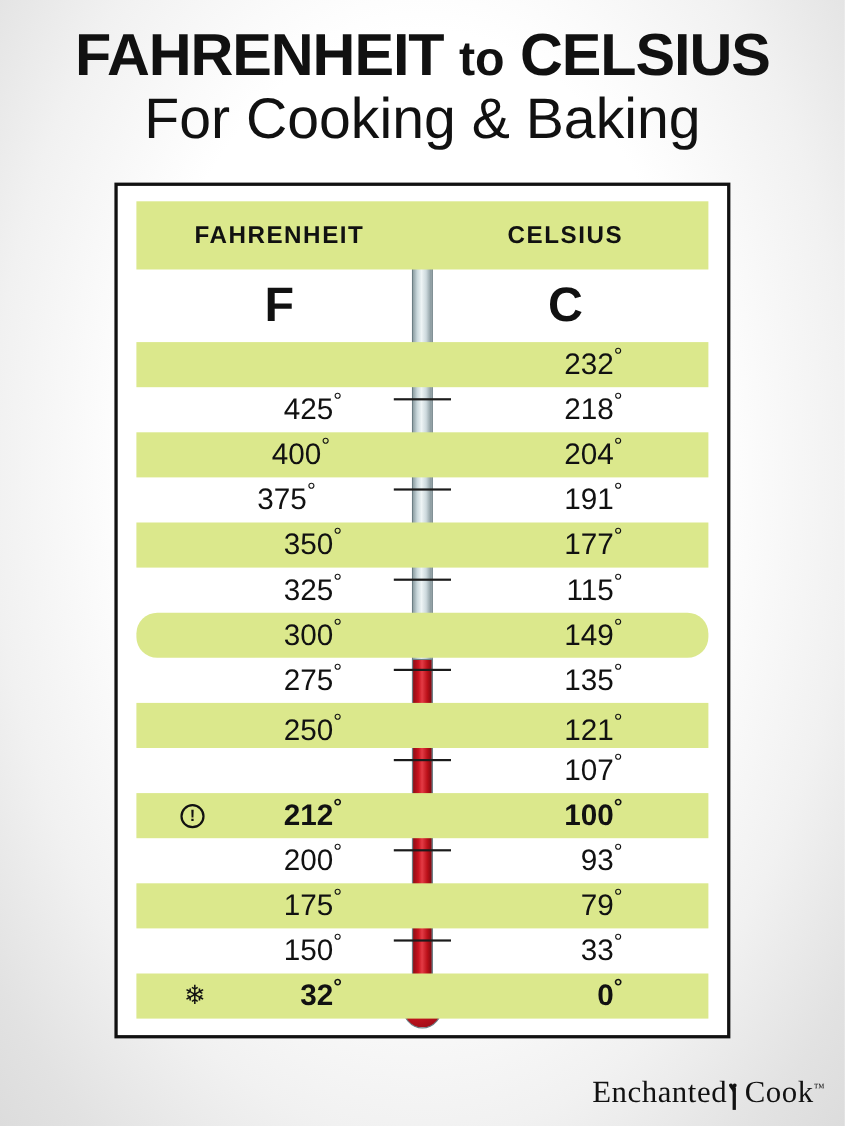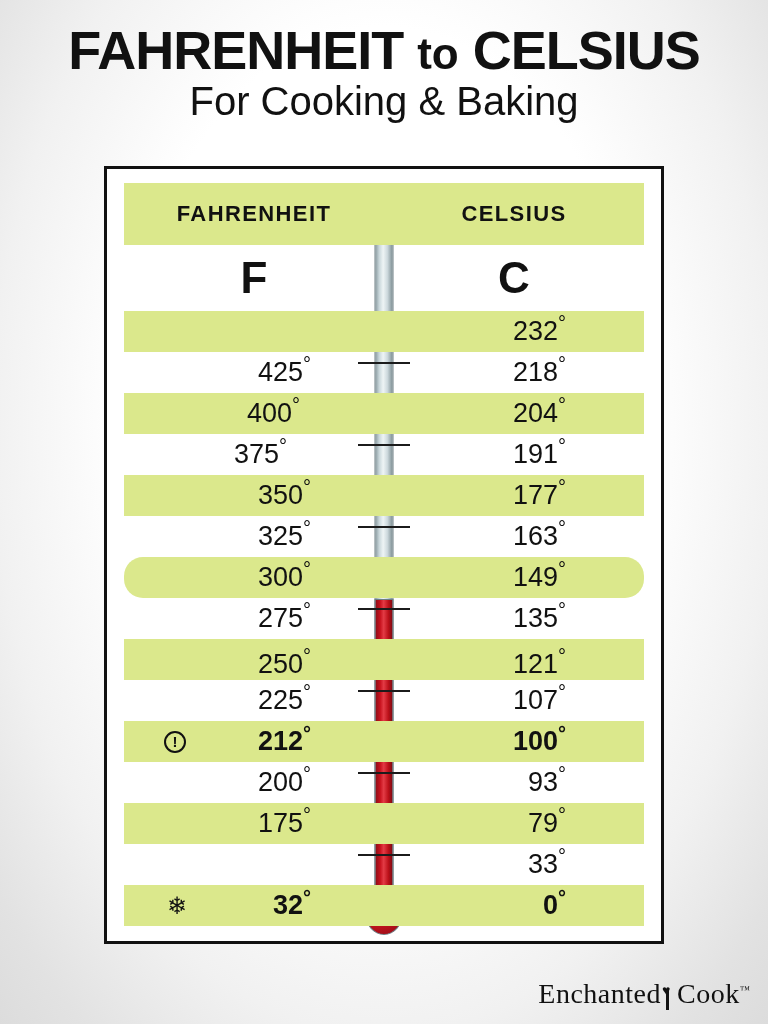--- a/index.html
+++ b/index.html
@@ -26,21 +26,21 @@
     color: #111111;
     line-height: 1.05;
     white-space: nowrap;
   }
   .title-line1 .small-to {
     font-size: 44px;
     font-weight: bold;
     letter-spacing: 0;
   }
   .title-line2 {
-    font-size: 40px;
+    font-size: 52px;
     font-weight: normal;
     color: #111111;
     line-height: 1.12;
     white-space: nowrap;
     text-align: center;
   }
 
   .chart-frame {
     position: absolute;
     left: 104px;
@@ -316,52 +316,52 @@
       <div class="row data-row" style="top: 265px; gap: 48px;">
         <div class="cell-f"><span>375</span><span class="deg">°</span></div>
         <div class="cell-c"><span>191</span><span class="deg">°</span></div>
       </div>
       <div class="row data-row band" style="top: 306px;">
         <div class="cell-f"><span>350</span><span class="deg">°</span></div>
         <div class="cell-c"><span>177</span><span class="deg">°</span></div>
       </div>
       <div class="row data-row" style="top: 347px;">
         <div class="cell-f"><span>325</span><span class="deg">°</span></div>
-        <div class="cell-c"><span>163</span><span class="deg">°</span></div>
+        <div class="cell-c"><span>115</span><span class="deg">°</span></div>
       </div>
       <div class="row data-row band" style="top: 388px; border-radius: 19px;">
         <div class="cell-f"><span>300</span><span class="deg">°</span></div>
         <div class="cell-c"><span>149</span><span class="deg">°</span></div>
       </div>
       <div class="row data-row" style="top: 429px;">
         <div class="cell-f"><span>275</span><span class="deg">°</span></div>
         <div class="cell-c"><span>135</span><span class="deg">°</span></div>
       </div>
       <div class="row data-row band" style="top: 470px; align-items: flex-end;">
         <div class="cell-f"><span>250</span><span class="deg">°</span></div>
         <div class="cell-c"><span>121</span><span class="deg">°</span></div>
       </div>
       <div class="row data-row" style="top: 511px;">
-        <div class="cell-f"><span>225</span><span class="deg">°</span></div>
         <div class="cell-c"><span>107</span><span class="deg">°</span></div>
       </div>
       <div class="row data-row band bold" style="top: 552px;">
         <div class="marker excl">!</div>
         <div class="cell-f"><span>212</span><span class="deg">°</span></div>
         <div class="cell-c"><span>100</span><span class="deg">°</span></div>
       </div>
       <div class="row data-row" style="top: 593px;">
         <div class="cell-f"><span>200</span><span class="deg">°</span></div>
         <div class="cell-c"><span>93</span><span class="deg">°</span></div>
       </div>
       <div class="row data-row band" style="top: 634px;">
         <div class="cell-f"><span>175</span><span class="deg">°</span></div>
         <div class="cell-c"><span>79</span><span class="deg">°</span></div>
       </div>
       <div class="row data-row" style="top: 675px;">
+        <div class="cell-f"><span>150</span><span class="deg">°</span></div>
         <div class="cell-c"><span>33</span><span class="deg">°</span></div>
       </div>
       <div class="row data-row band bold" style="top: 716px;">
         <div class="marker snow">❄</div>
         <div class="cell-f"><span>32</span><span class="deg">°</span></div>
         <div class="cell-c"><span>0</span><span class="deg">°</span></div>
       </div>
     </div>
 
 </div>

